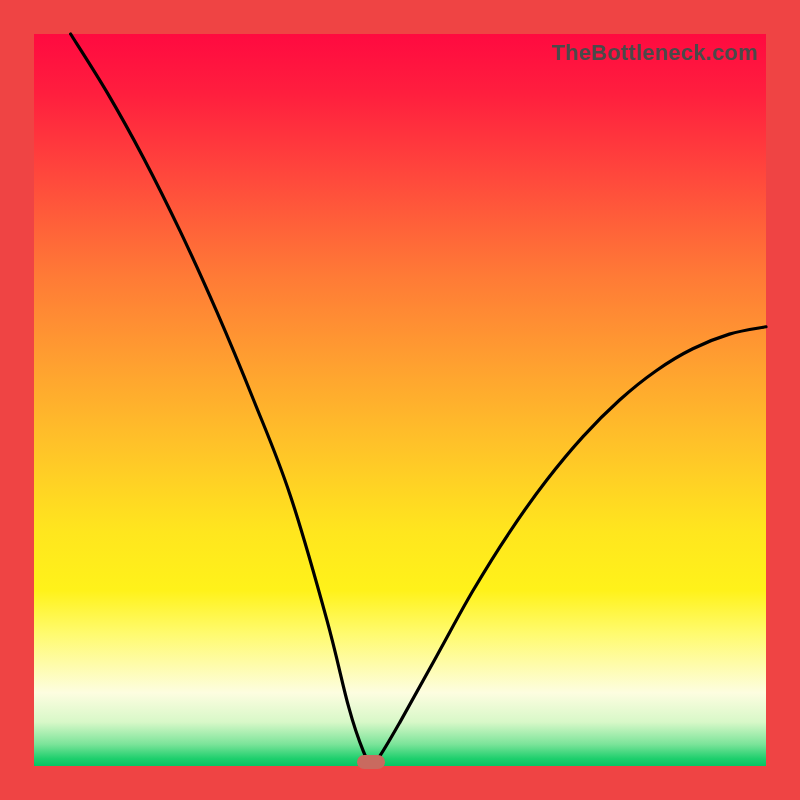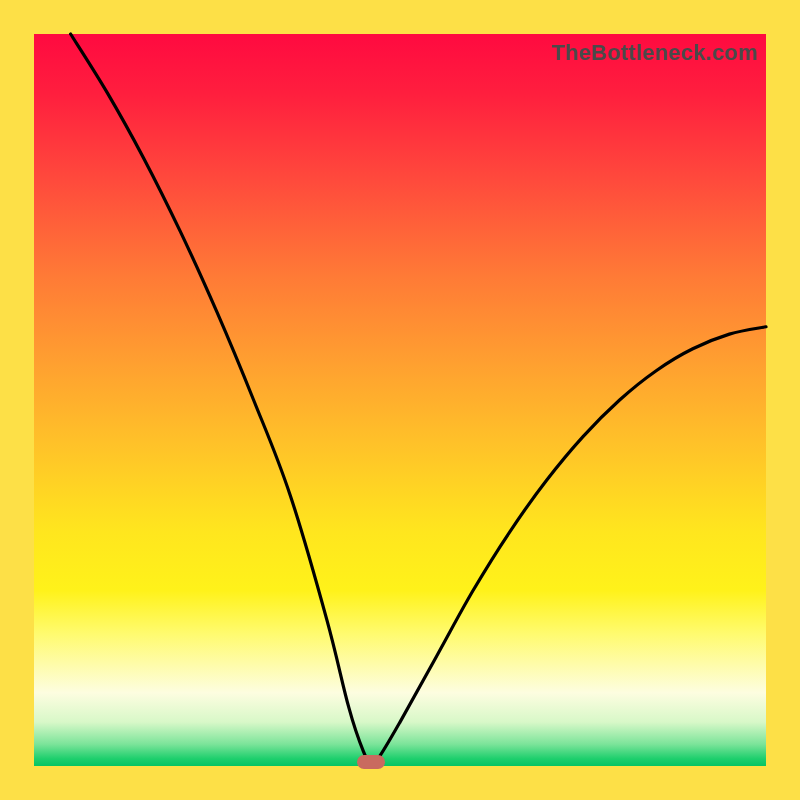--- a/index.html
+++ b/index.html
@@ -8,21 +8,21 @@
     width: 800px;
     height: 800px;
     background: #000;
     overflow: hidden;
     font-family: Arial, Helvetica, sans-serif;
   }
   .frame {
     position: relative;
     width: 800px;
     height: 800px;
-    background: #fde047;
+    background: #ef4444;
   }
   .plot {
     position: absolute;
     left: 34px;
     top: 34px;
     width: 732px;
     height: 732px;
     background: linear-gradient(
       to bottom,
       #ff0a40 0%,

